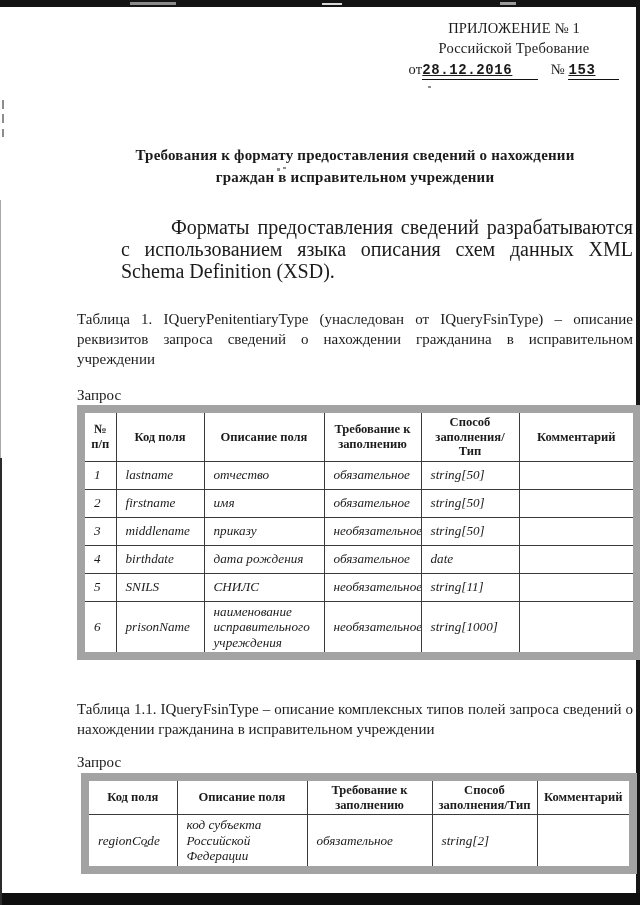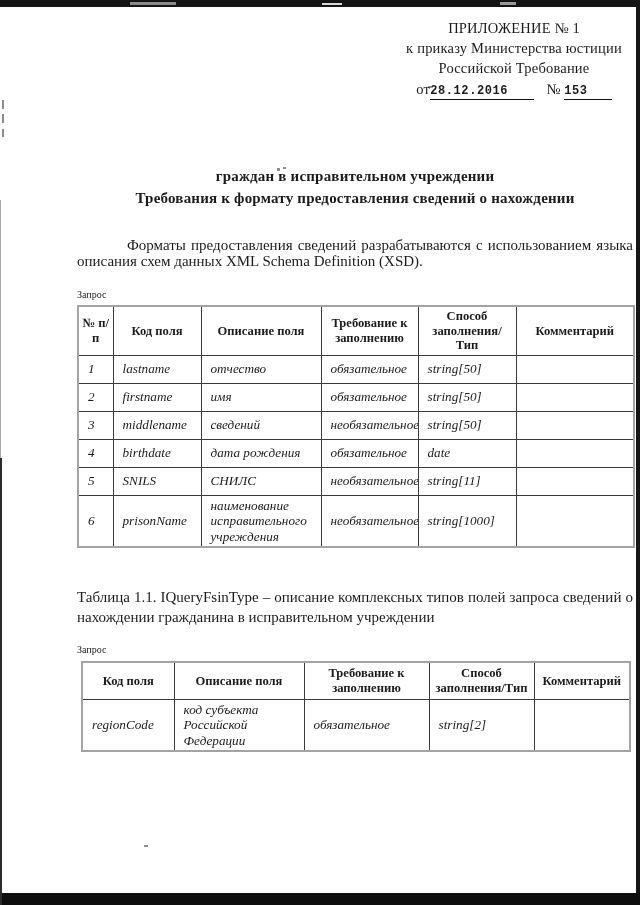--- a/index.html
+++ b/index.html
@@ -49,73 +49,75 @@
     margin-right: 0;
     text-align: center;
     font-size: 14.5px;
     line-height: 20px;
     letter-spacing: 0.2px;
   }
   .fill-line { margin-top: 1px; white-space: nowrap; }
   .fill {
     font-family: "Liberation Mono", monospace;
     font-weight: bold;
-    font-size: 12px;
+    font-size: 14px;
     letter-spacing: 0.6px;
     border-bottom: 1.6px solid #111;
     padding-bottom: 1px;
+    text-decoration: underline;
   }
   .fill-date { padding-right: 26px; }
   .fill-num  { padding-right: 24px; }
   .num-sign  { margin-left: 12px; margin-right: 4px; }
 
   .doc-title {
     margin-top: 64px;
     text-align: center;
     font-weight: bold;
     font-size: 15px;
     line-height: 22px;
     letter-spacing: 0.2px;
   }
 
   .doc-para {
     margin-top: 28px;
-    font-size: 15px;
-    line-height: 16px;
+    font-size: 20px;
+    line-height: 22px;
     text-align: justify;
     text-indent: 50px;
+    margin-left: 44px;
   }
 
   .tbl-caption {
     font-size: 15px;
     line-height: 20px;
     text-align: justify;
   }
   .cap1 { margin-top: 27px; }
   .cap2 { margin-top: 39px; }
 
   .section-label {
-    font-size: 10px;
+    font-size: 15px;
     line-height: 18px;
   }
   .lbl1 { margin-top: 17px; }
   .lbl2 { margin-top: 14px; }
 
   table {
     border-collapse: collapse;
     table-layout: fixed;
   }
   .t1 { width: 556px; margin-top: 1px; }
   .t2 { width: 550px; margin-top: 2px; margin-left: 4px; }
   th, td {
     border: 1.6px solid #3b3b3b;
     box-sizing: border-box;
     overflow: hidden;
   }
-  table { border: 2px solid #a3a3a3; }
+  table { border: 8px solid #a3a3a3; }
   th {
     font-size: 12.6px;
     font-weight: bold;
     line-height: 14.5px;
     text-align: center;
     vertical-align: middle;
     padding: 2px 3px;
   }
   td {
     font-size: 13.2px;
@@ -147,32 +149,32 @@
 <div class="dash d3"></div>
 <div class="dash speck1"></div>
 <div class="dash speck2"></div>
 <div class="dash speck3"></div>
 <div class="dash speck4"></div>
 
 <div class="content">
 
   <div class="doc-header">
     <div>ПРИЛОЖЕНИЕ № 1</div>
-    <div>к приказу Министерства юстиции</div>
     <div>Российской Требование</div>
     <div class="fill-line"><span>от</span><span class="fill fill-date">28.12.2016</span><span class="num-sign">№</span><span class="fill fill-num">153</span></div>
   </div>
 
   <div class="doc-title">
+    <div>Требования к формату предоставления сведений о нахождении</div>
     <div>граждан в исправительном учреждении</div>
-    <div>Требования к формату предоставления сведений о нахождении</div>
   </div>
 
   <div class="doc-para">Форматы предоставления сведений разрабатываются с использованием языка описания схем данных XML Schema Definition (XSD).</div>
 
+  <div class="tbl-caption cap1">Таблица 1. IQueryPenitentiaryType (унаследован от IQueryFsinType) – описание реквизитов запроса сведений о нахождении гражданина в исправительном учреждении</div>
   <div class="section-label lbl1">Запрос</div>
 
   <table class="t1">
     <colgroup>
       <col style="width:35px">
         <col style="width:88px">
         <col style="width:120px">
       <col style="width:97px">
         <col style="width:98px">
         <col style="width:118px">
@@ -200,21 +202,21 @@
         <td>2</td>
         <td>firstname</td>
         <td>имя</td>
         <td>обязательное</td>
         <td>string[50]</td>
         <td></td>
       </tr>
       <tr>
         <td>3</td>
         <td>middlename</td>
-        <td>сведений</td>
+        <td>приказу</td>
         <td>необязательное</td>
         <td>string[50]</td>
         <td></td>
       </tr>
       <tr>
         <td>4</td>
         <td>birthdate</td>
         <td>дата рождения</td>
         <td>обязательное</td>
         <td>date</td>

